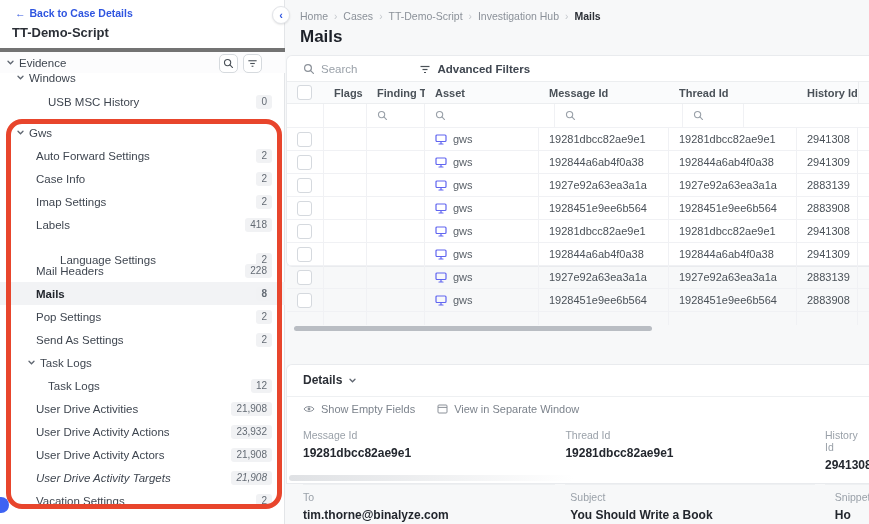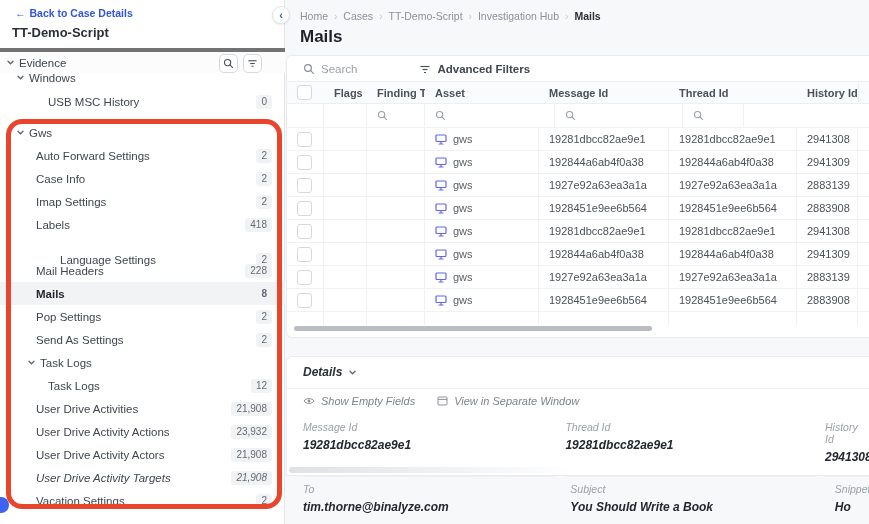--- a/index.html
+++ b/index.html
@@ -32,21 +32,21 @@
             background:#fff;border:1px solid #e2e4e8;box-shadow:0 1px 2px rgba(0,0,0,.10);
             color:#2f55e0;font-size:11px;font-weight:700;line-height:15px;text-align:center;
             z-index:9;padding:0;cursor:pointer;}
   
   .main{position:absolute;left:286px;top:0;width:583px;height:524px;}
   .breadcrumb{position:absolute;left:14px;top:10px;font-size:10.5px;color:#8b9199;
               display:flex;align-items:center;gap:6px;white-space:nowrap;}
   .bc-sep{color:#c3c7cc;font-size:10px;}
   .bc-item.last{color:#2b2f36;font-weight:700;}
   .page-title{position:absolute;left:14px;top:27px;font-size:17px;font-weight:700;color:#1d2129;margin:0;}
-  .table-card{position:absolute;left:0;top:55px;width:583px;height:283px;background:#fff;
+  .table-card{position:absolute;left:0;top:55px;width:583px;height:212px;background:#fff;
               border:1px solid #e9ebee;border-right:none;border-radius:6px 0 0 6px;box-sizing:border-box;}
   .toolbar{position:absolute;left:0;top:0;width:100%;height:25px;display:flex;align-items:center;}
   .search-box{display:flex;align-items:center;gap:6px;margin-left:16px;color:#9aa1a9;
               font-size:11.5px;cursor:text;}
   .adv-filters{display:flex;align-items:center;gap:6px;margin-left:62px;color:#3f4650;
                font-size:11.5px;font-weight:600;cursor:pointer;}
   .thead{position:absolute;left:0;top:25px;width:100%;height:23px;display:flex;
          background:#fafbfc;border-top:1px solid #eceef0;border-bottom:1px solid #eceef0;
          box-sizing:border-box;font-size:11px;font-weight:700;color:#4a5158;}
   .tfilter{position:absolute;left:0;top:48px;width:100%;height:24px;display:flex;
@@ -62,22 +62,22 @@
   .fill{flex:1 1 auto;border-right:none;}
   .cb{width:13px;height:13px;border:1px solid #d5d9de;border-radius:3px;background:#fff;
       display:inline-block;flex:none;}
   .asset-name{margin-left:6px;color:#5a6169;}
   .all-select{display:flex;align-items:center;width:100%;justify-content:space-between;
               padding-right:8px;font-size:11px;color:#4a5158;cursor:pointer;}
   .caret{font-size:6px;color:#5a6169;}
   .hscroll{position:absolute;left:7px;top:270px;width:358px;height:5px;border-radius:3px;
            background:#b9bdc3;cursor:grab;}
   
-  .details-card{position:absolute;left:0;top:356px;width:583px;height:120px;background:#fff;
-                border:1px solid #e9ebee;border-right:none;border-radius:6px 0 0 0;box-sizing:border-box;font-style:italic;}
+  .details-card{position:absolute;left:0;top:364px;width:583px;height:120px;background:#fff;
+                border:1px solid #e9ebee;border-right:none;border-radius:6px 0 0 0;box-sizing:border-box;}
   .d-head{position:absolute;left:16px;top:8px;font-size:12px;font-weight:700;color:#2b2f36;
           display:flex;align-items:center;gap:6px;cursor:pointer;}
   .d-div{position:absolute;left:0;top:31px;width:100%;border-top:1px solid #eef0f2;}
   .d-actions{position:absolute;left:16px;top:38px;display:flex;align-items:center;gap:8px;
              font-size:11px;color:#7c838c;}
   .d-action{display:flex;align-items:center;gap:6px;cursor:pointer;}
   .d-action + .d-action{margin-left:14px;}
   .d-fields{position:absolute;left:16px;top:58px;right:0;}
   .frow{display:flex;}
   .fcell{box-sizing:border-box;padding:6px 0 12px 0;}

